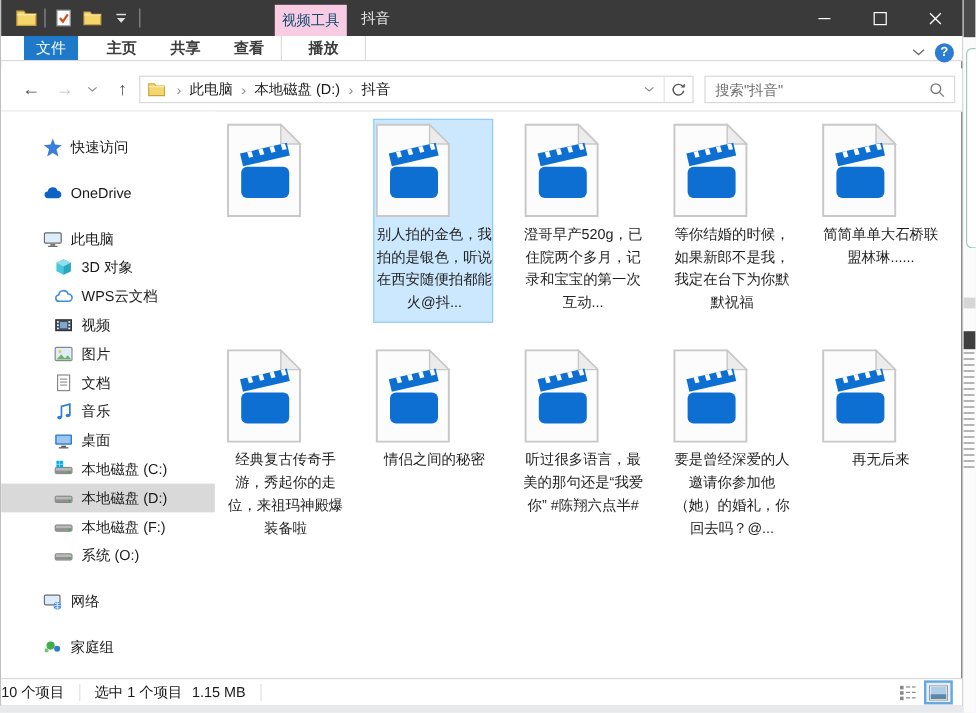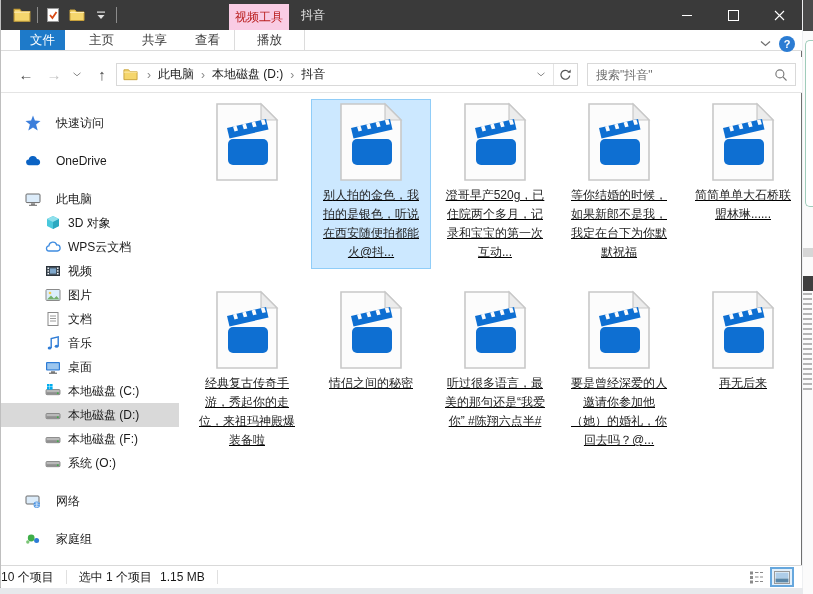--- a/index.html
+++ b/index.html
@@ -10,30 +10,30 @@
     -webkit-font-smoothing:antialiased;
   }
   .window{position:absolute;left:0;top:0;width:802px;height:588px;background:#fff;
     border-right:1px solid #6f6f6f;border-left:1px solid #bfbfbf;border-bottom:1px solid #9a9a9a;box-sizing:border-box;}
   
   .titlebar{position:absolute;left:0;top:0;width:801px;height:30px;background:#3a3a3a;display:flex;align-items:center;}
   .qat{display:flex;align-items:center;gap:6px;margin-left:12px;}
   .qat .sep{width:1px;height:16px;background:#8b8b8b;}
   .qat-btn{width:18px;height:18px;display:flex;align-items:center;justify-content:center;}
   .ctx-tab{position:absolute;left:228px;top:4px;width:60px;height:26px;background:#f9cce4;
-    color:#b91c1c;font-size:12px;display:flex;align-items:center;justify-content:center;}
+    color:#0c4a6e;font-size:12px;display:flex;align-items:center;justify-content:center;}
   .win-title{position:absolute;left:300px;top:0;height:30px;display:flex;align-items:center;color:#e8e8e8;font-size:12px;}
   .win-btns{position:absolute;right:0;top:0;height:30px;display:flex;}
   .win-btn{width:46px;height:30px;display:flex;align-items:center;justify-content:center;}
   .glyph-min{width:10px;height:1px;background:#fff;}
   .glyph-max{width:9px;height:9px;border:1px solid #fff;}
   
   .tabrow{position:absolute;left:0;top:30px;width:801px;height:21px;background:#fff;border-bottom:1px solid #dcdcdc;box-sizing:border-box;display:flex;align-items:stretch;font-size:12.5px;color:#3c3c3c;}
   .file-tab{margin-left:19px;width:45px;background:#1e7ac9;color:#fff;display:flex;align-items:center;justify-content:center;}
-  .tab{padding:0 14px;display:flex;align-items:center;justify-content:center;}
+  .tab{padding:0 14px;display:flex;align-items:center;justify-content:center;font-weight:bold;}
   .tab-sep{width:1px;background:#dcdcdc;margin:0;}
   .tabrow-right{position:absolute;right:2px;top:30px;height:27px;display:flex;align-items:center;gap:8px;padding-right:4px;}
   .help-btn{width:16px;height:16px;border-radius:50%;background:#2b7cd3;color:#fff;font-size:11px;font-weight:bold;display:flex;align-items:center;justify-content:center;}
   
   .addressrow{position:absolute;left:0;top:57px;width:801px;height:36px;background:#fff;border-bottom:1px solid #e4e4e4;box-sizing:border-box;}
   .nav-arrows{position:absolute;left:16px;top:0;height:35px;display:flex;align-items:center;gap:10px;font-size:15px;}
   .arr{width:18px;text-align:center;}
   .arr.back{color:#4a4a4a;} .arr.fwd{color:#c3c3c3;} .arr.up{color:#4a4a4a;}
   .arr.chev{width:10px;font-size:9px;color:#8a8a8a;}
   .addr-box{position:absolute;left:115px;top:6px;width:462px;height:23px;border:1px solid #d9d9d9;box-sizing:border-box;background:#fff;display:flex;align-items:center;font-size:12px;color:#1a1a1a;}
@@ -43,29 +43,29 @@
   .addr-right{margin-left:auto;display:flex;align-items:center;height:100%;}
   .addr-chev{font-size:9px;color:#8a8a8a;padding:0 8px;}
   .addr-refresh{width:24px;height:100%;border-left:1px solid #e4e4e4;display:flex;align-items:center;justify-content:center;box-sizing:border-box;}
   .search-box{position:absolute;left:586px;top:6px;width:209px;height:23px;border:1px solid #d9d9d9;box-sizing:border-box;display:flex;align-items:center;}
   .search-box input{flex:1;border:none;outline:none;font-size:12px;color:#1a1a1a;padding:0 0 0 8px;font-family:inherit;background:transparent;}
   .search-box input::placeholder{color:#6f6f6f;opacity:1;}
   .search-ico{margin-right:7px;}
   
   .sidebar{position:absolute;left:0;top:93px;width:178px;height:472px;background:#fff;padding-top:18px;box-sizing:border-box;font-size:12px;color:#1a1a1a;}
   .side-item{height:24px;display:flex;align-items:center;}
-  .side-item.lvl0{padding-left:24px;gap:8px;}
+  .side-item.lvl0{padding-left:35px;}
   .side-item.lvl1{padding-left:44px;}
   .side-item.group-gap{margin-top:14px;}
   .side-item.selected{background:#d9d9d9;}
   .side-item .ico{width:16px;height:16px;margin-right:7px;flex:0 0 16px;}
   .side-item .lbl{white-space:nowrap;}
   
   .filegrid{position:absolute;left:186px;top:99px;display:grid;grid-template-columns:repeat(5,104px);column-gap:20px;row-gap:18px;}
-  .file{width:120px;height:170px;display:flex;flex-direction:column;align-items:center;box-sizing:border-box;border:1px solid transparent;text-decoration:underline;}
+  .file{width:100px;height:170px;display:flex;flex-direction:column;box-sizing:border-box;border:1px solid transparent;}
   .file.selected{background:#cce8ff;border:1px solid #90cdf8;}
   .ficon{margin-top:2px;}
   .flabel{width:100px;margin-top:4px;font-size:12px;line-height:19px;text-align:center;color:#1f1f1f;word-break:break-all;}
   
   .statusbar{position:absolute;left:0;top:565px;width:801px;height:23px;background:#fff;border-top:1px solid #d9d9d9;box-sizing:border-box;display:flex;align-items:center;font-size:12px;color:#1a1a1a;}
   .statusbar .txt{padding:0 6px;}
   .statusbar .first{padding-left:0;}
   .st-sep{width:1px;height:14px;background:#e0e0e0;margin:0 6px;}
   .view-btns{margin-left:auto;display:flex;align-items:center;gap:2px;padding-right:8px;}
   .view-btn{width:24px;height:20px;display:flex;align-items:center;justify-content:center;box-sizing:border-box;border:2px solid transparent;}

